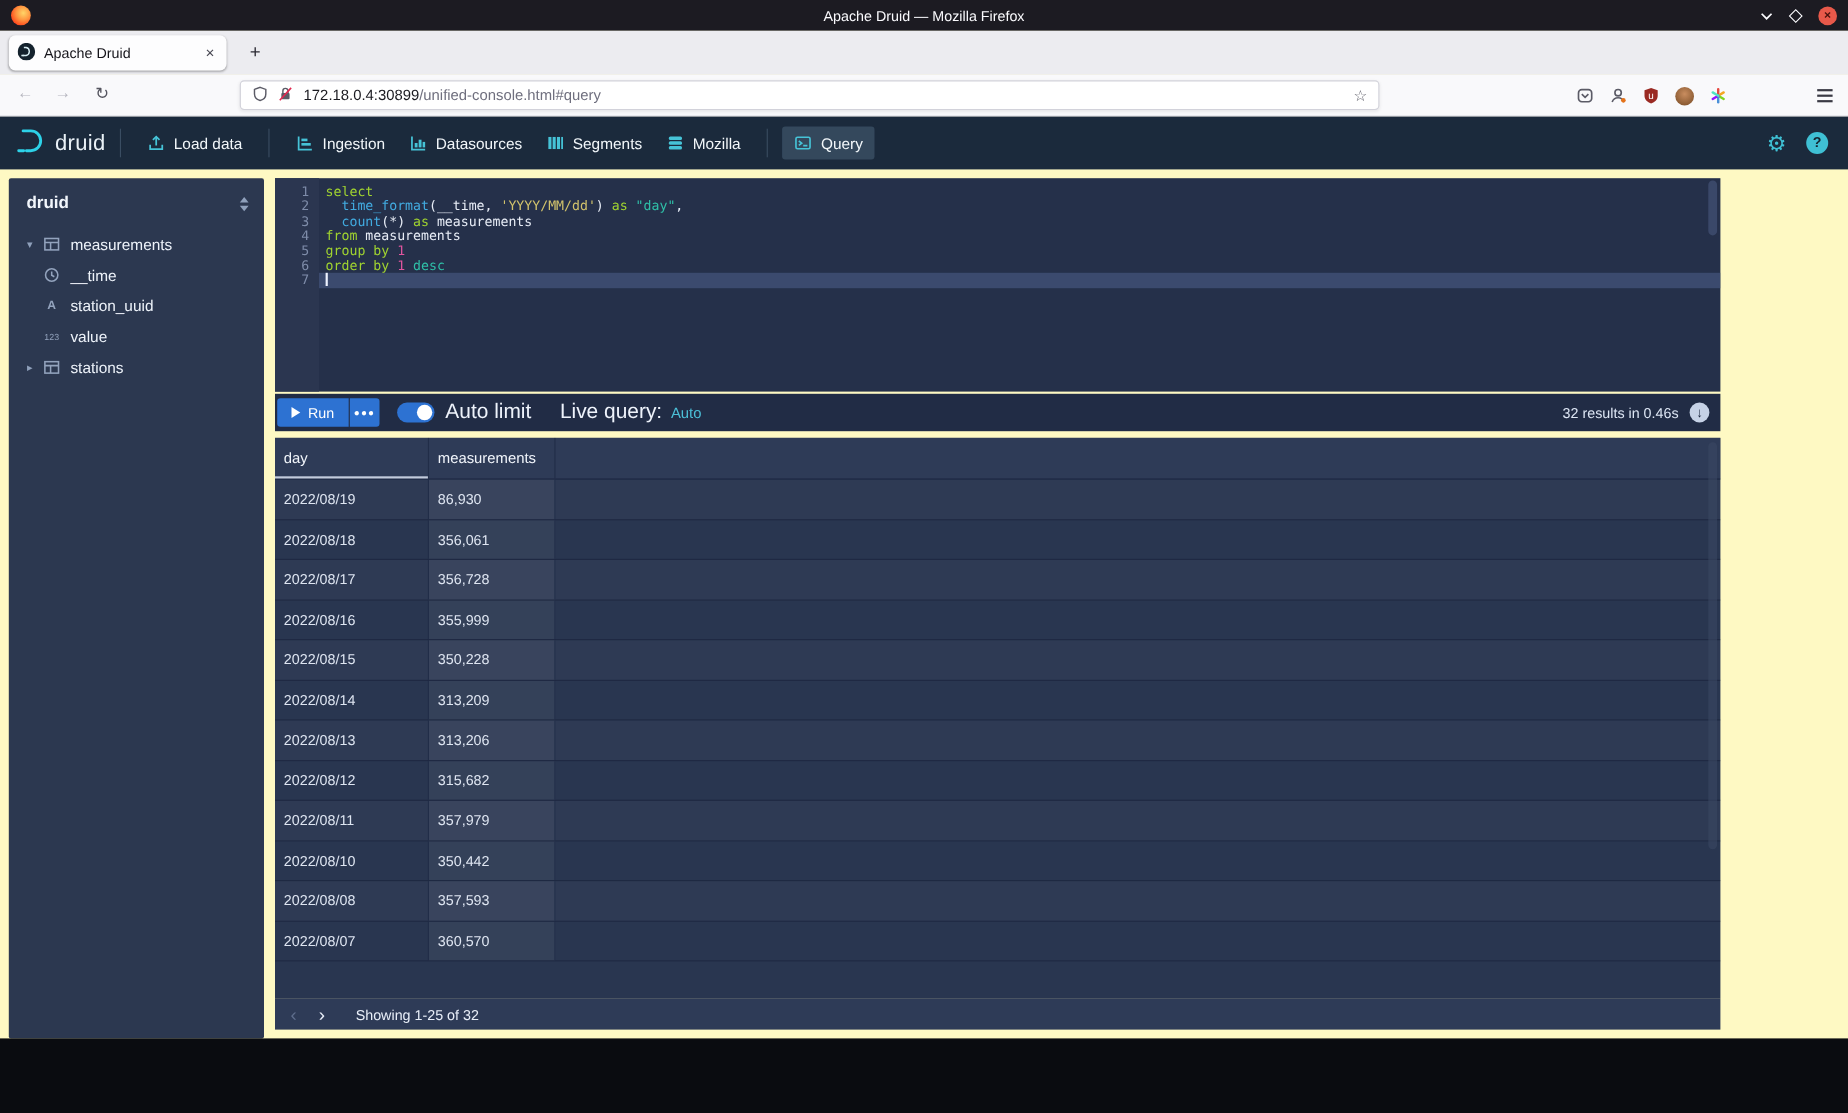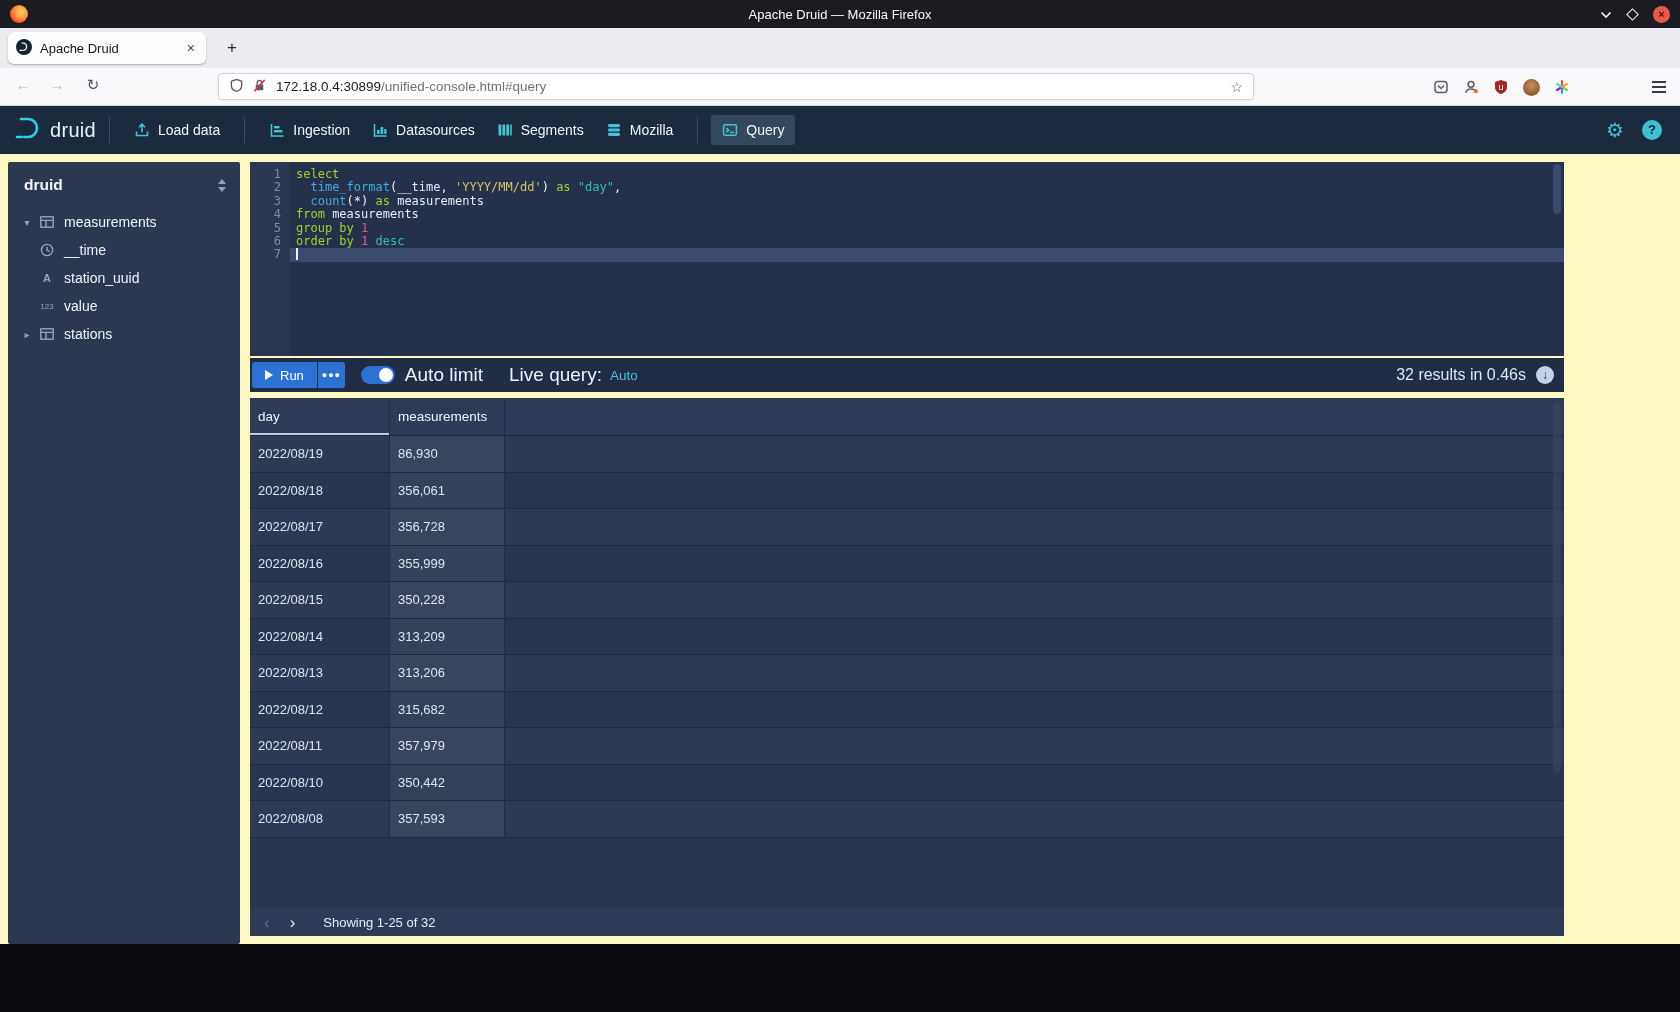--- a/index.html
+++ b/index.html
@@ -79,21 +79,21 @@
   .btn-run{display:flex;align-items:center;gap:7px;background:#2d72d2;color:#fff;height:26px;padding:0 13px;border-radius:3px 0 0 3px;font-size:13px;cursor:pointer}
   .play-icon{width:0;height:0;border-top:5px solid transparent;border-bottom:5px solid transparent;border-left:8px solid #ffffff}
   .btn-more{width:27px;height:26px;background:#2d72d2;border-radius:0 3px 3px 0;margin-left:1px;color:#fff;display:flex;align-items:center;justify-content:center;cursor:pointer}
   .dots{font-size:9px;letter-spacing:1px}
   .switch{width:34px;height:18px;border-radius:10px;background:#2d72d2;position:relative;margin-left:16px;cursor:pointer}
   .knob{position:absolute;right:2px;top:2px;width:14px;height:14px;border-radius:50%;background:#fff}
   .rb-label{margin-left:10px;font-size:19px;color:#eef3fb}
   .rb-label.lq{margin-left:26px}
   .rb-link{margin-left:8px;font-size:13.5px;color:#4cc0d8;cursor:pointer}
   .rb-right{margin-left:auto;display:flex;align-items:center;gap:10px;padding-right:10px}
-  .rb-summary{font-size:16px;color:#dde6f4}
+  .rb-summary{font-size:13px;color:#dde6f4}
   .dl{width:18px;height:18px;border-radius:50%;background:#c6d2e6;color:#1d2840;font-size:12px;font-weight:700;text-align:center;line-height:18px;cursor:pointer}
 
   
   .results{position:absolute;left:250px;top:398px;width:1314px;height:510px;background:#293650;overflow:hidden}
   .thead{height:38px;background:#2e3b57;display:flex;font-size:13.5px;color:#f1f5fb;border-bottom:1px solid #1a2540}
   .th{padding:0 8px;display:flex;align-items:center;border-right:1px solid #212d48;position:relative;cursor:pointer}
   .th.day{width:140px}
   .th.meas{width:115px}
   .th.fill{flex:1;border-right:none;cursor:default}
   .th.sorted::after{content:"";position:absolute;left:0;right:0;bottom:0;height:2px;background:#c2cbdc}
@@ -438,20 +438,25 @@
         <div class="trow">
           <div class="td day">2022/08/10</div>
           <div class="td meas">350,442</div>
           <div class="td fill"></div>
         </div>
         <div class="trow">
           <div class="td day">2022/08/08</div>
           <div class="td meas">357,593</div>
           <div class="td fill"></div>
         </div>
+        <div class="trow">
+          <div class="td day">2022/08/07</div>
+          <div class="td meas">360,570</div>
+          <div class="td fill"></div>
+        </div>
       </div>
   </div>
   <div class="tbl-thumb"></div>
 
   <div class="tfoot">
     <span class="pg prev">‹</span>
     <span class="pg next">›</span>
     <span class="showing">Showing 1-25 of 32</span>
   </div>
 

